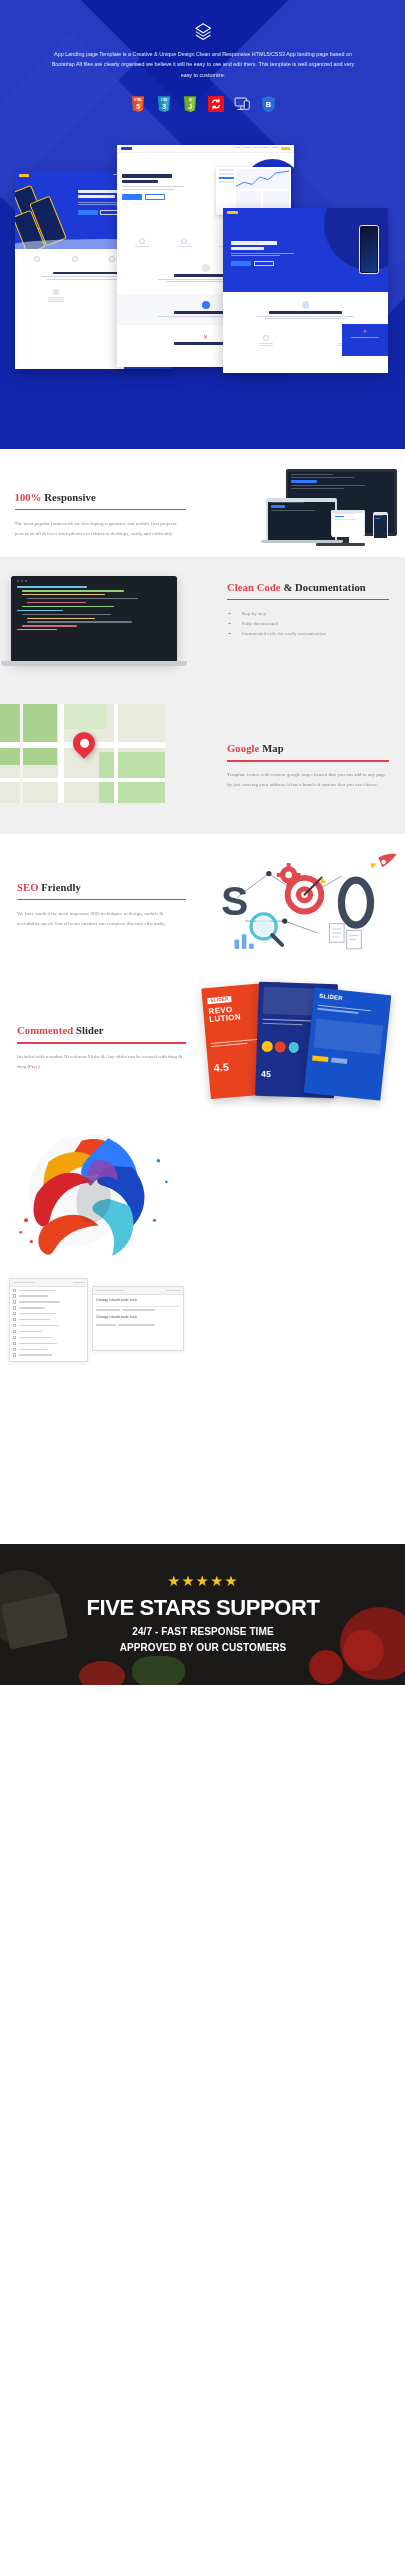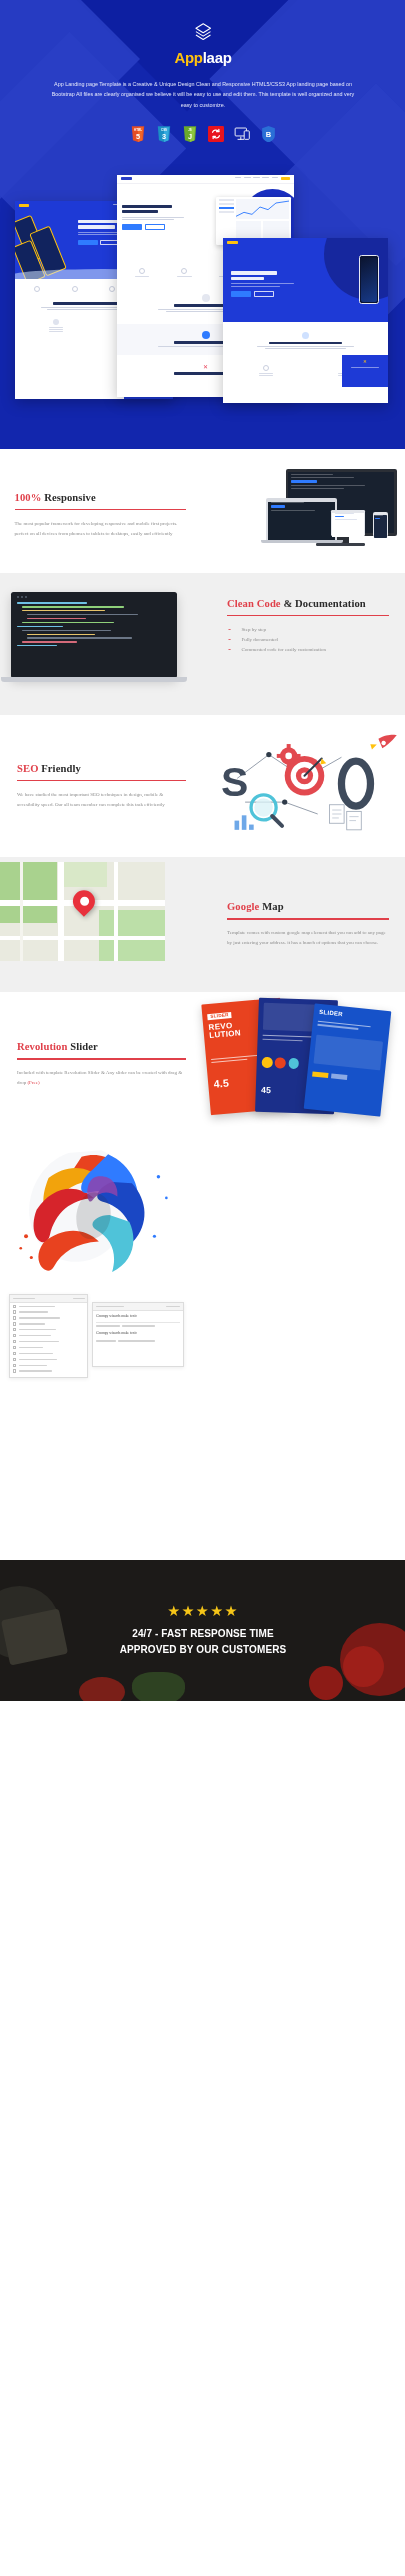--- a/index.html
+++ b/index.html
@@ -165,21 +165,21 @@
     padding-left: 14.5px;
     position: relative;
   }
   ul.bullets li::before {
     content: "=";
     position: absolute; left: 1.3px; top: 0;
     color: #e0404a; font-weight: bold; font-size: 4.6px;
   }
 
   
-  .s-responsive { height: 124px; }
+  .s-responsive { height: 108px; }
   .s-responsive .copy { padding-left: 14.5px; }
   .resp-art { position: relative; width: 100%; height: 119px; }
   .monitor {
     position:absolute; right: 9.2px; top: 20px; width: 111px; height: 67px;
     background: #2b2f36; border-radius: 2px; padding: 2.6px;
   }
   .monitor .scr { width:100%; height:100%; background: #18212f; border-radius:0.7px; overflow:hidden; }
   .mon-stand { position:absolute; right: 57px; top: 87px; width: 17px; height: 8px; background:#2b2f36; }
   .mon-base  { position:absolute; right: 41px; top: 94px; width: 49px; height: 2.6px; background:#3a3f48; border-radius:1.3px; }
   .laptop {
@@ -336,21 +336,20 @@
 
     <div class="hero-inner">
       <svg class="logo-mark" viewBox="0 0 40 40">
         <g fill="none" stroke="#ffffff" stroke-width="1.9" stroke-linejoin="round">
           <path d="M20 5 L33 13 L20 21 L7 13 Z"></path>
           <path d="M7 19 L20 27 L33 19"></path>
           <path d="M7 25 L20 33 L33 25"></path>
         </g>
       </svg>
 
-      <div class="logo-text"><span class="accent">App</span><span>laap</span></div>
 
       <p class="hero-desc">App Landing page Template is a Creative &amp; Unique Design Clean and Responsive HTML5/CSS3 App landing page based on Bootstrap All files are clearly organised we believe it will be easy to use and edit them. This template is well organized and very easy to customize.</p>
 
       <div class="tech-row">
         <span class="tech-icon">
           <svg viewBox="0 0 28 32" width="16" height="18">
             <path d="M3 2h22l-2 25-9 3-9-3z" fill="#e44d26"></path>
             <path d="M14 4v26l7.2-2.4L23 4z" fill="#f16529"></path>
             <text x="14" y="25" font-family="Liberation Sans, sans-serif" font-size="13" font-weight="bold" fill="#fff" text-anchor="middle">5</text>
             <text x="14" y="11" font-family="Liberation Sans, sans-serif" font-size="5" font-weight="bold" fill="#fff" text-anchor="middle">HTML</text>
@@ -678,92 +677,20 @@
         <div class="rule"></div>
         <ul class="bullets">
           <li>Step by step</li>
           <li>Fully documented</li>
           <li>Commented code for easily customization</li>
         </ul>
       </div>
     </div>
   </section>
 
-  <section class="sec white s-seo">
-    <div class="sec-row" style="height:142px;">
-      <div class="copy">
-        <h2 class="title"><span class="red">SEO</span><span> Friendly</span></h2>
-        <div class="rule"></div>
-        <p class="body">We have studied the most important SEO techniques in design, mobile &amp; accesibility speed. Our all team member can complete this task efficiently</p>
-      </div>
-      <div class="art">
-        <div class="seo-art">
-          <svg width="100%" height="132" viewBox="0 0 300 200">
-
-            <g stroke="#8d97a5" stroke-width="1.4" fill="none">
-              <path d="M48 96 L96 60 L150 96 L206 64"></path>
-              <path d="M60 132 L120 132 L170 150"></path>
-            </g>
-            <g fill="#2f3b49">
-              <circle cx="96" cy="60" r="4"></circle>
-                <circle cx="150" cy="96" r="4"></circle>
-              <circle cx="120" cy="132" r="4"></circle>
-            </g>
-
-            <text x="44" y="122" font-family="Liberation Sans, sans-serif" font-size="62" font-weight="bold" fill="#3f4b5c" text-anchor="middle">S</text>
-
-            <circle cx="150" cy="92" r="30" fill="#e2494f"></circle>
-            <circle cx="150" cy="92" r="21" fill="#ffffff"></circle>
-            <circle cx="150" cy="92" r="13" fill="#e2494f"></circle>
-            <circle cx="150" cy="92" r="5" fill="#ffffff"></circle>
-
-            <path d="M176 66 L150 92" stroke="#2f3b49" stroke-width="3" stroke-linecap="round"></path>
-            <path d="M176 66 l-2 9 l9 -2 z" fill="#ffc20e"></path>
-
-            <ellipse cx="228" cy="104" rx="22" ry="34" fill="none" stroke="#3f4b5c" stroke-width="11"></ellipse>
-
-            <circle cx="88" cy="140" r="19" fill="none" stroke="#4fc3d9" stroke-width="5"></circle>
-            <circle cx="88" cy="140" r="14" fill="#d8f2f7" opacity=".75"></circle>
-            <path d="M101 153 L116 168" stroke="#3f4b5c" stroke-width="6" stroke-linecap="round"></path>
-
-            <circle cx="126" cy="62" r="13" fill="#e2494f"></circle>
-            <circle cx="126" cy="62" r="5" fill="#ffffff"></circle>
-            <g fill="#e2494f">
-              <rect x="123" y="44" width="6" height="7"></rect>
-                <rect x="123" y="73" width="6" height="7"></rect>
-              <rect x="108" y="59" width="7" height="6"></rect>
-                <rect x="137" y="59" width="7" height="6"></rect>
-            </g>
-
-            <g transform="translate(262,36) rotate(28)">
-              <path d="M0 0 c8 -14 22 -18 22 -18 c0 0 -2 15 -10 28 z" fill="#e2494f"></path>
-              <path d="M2 9 l-9 4 l6 6 z" fill="#ffc20e"></path>
-              <circle cx="10" cy="2" r="3.4" fill="#ffffff"></circle>
-            </g>
-
-            <g fill="#6ea8e8">
-              <rect x="44" y="160" width="7" height="14"></rect>
-              <rect x="55" y="152" width="7" height="22"></rect>
-              <rect x="66" y="166" width="7" height="8"></rect>
-            </g>
-
-            <g fill="#ffffff" stroke="#9aa5b4" stroke-width="1.2">
-              <rect x="188" y="136" width="22" height="28"></rect>
-              <rect x="214" y="146" width="22" height="28"></rect>
-            </g>
-            <g stroke="#c3cbd6" stroke-width="1.4">
-              <path d="M192 144h14M192 150h14M192 156h10"></path>
-              <path d="M218 154h14M218 160h10"></path>
-            </g>
-          </svg>
-        </div>
-      </div>
-    </div>
-  </section>
-
   <section class="sec grey s-map">
     <div class="sec-row" style="height:135px;">
       <div class="art">
         <div class="map-art">
           <div class="map-box">
             <span class="map-green" style="left:0;top:0;width:57px;height:61px;background:#a9d28e;"></span>
             <span class="map-green" style="left:99px;top:48px;width:73px;height:57px;background:#bcdfa8;"></span>
             <span class="map-green" style="left:61px;top:0px;width:46px;height:25px;background:#d9e8c8;"></span>
             <span class="map-road" style="left:0;top:38px;width:165px;height:6px;"></span>
             <span class="map-road" style="left:58px;top:0;width:6px;height:99px;"></span>
@@ -775,24 +702,96 @@
         </div>
       </div>
       <div class="copy right-pad">
         <h2 class="title"><span class="red">Google</span><span> Map</span></h2>
         <div class="rule"></div>
         <p class="body">Template comes with custom google map element that you can add to any page by just entering your address. it has a bunch of options that you can choose.</p>
       </div>
     </div>
   </section>
 
+  <section class="sec white s-seo">
+    <div class="sec-row" style="height:142px;">
+      <div class="copy">
+        <h2 class="title"><span class="red">SEO</span><span> Friendly</span></h2>
+        <div class="rule"></div>
+        <p class="body">We have studied the most important SEO techniques in design, mobile &amp; accesibility speed. Our all team member can complete this task efficiently</p>
+      </div>
+      <div class="art">
+        <div class="seo-art">
+          <svg width="100%" height="132" viewBox="0 0 300 200">
+
+            <g stroke="#8d97a5" stroke-width="1.4" fill="none">
+              <path d="M48 96 L96 60 L150 96 L206 64"></path>
+              <path d="M60 132 L120 132 L170 150"></path>
+            </g>
+            <g fill="#2f3b49">
+              <circle cx="96" cy="60" r="4"></circle>
+                <circle cx="150" cy="96" r="4"></circle>
+              <circle cx="120" cy="132" r="4"></circle>
+            </g>
+
+            <text x="44" y="122" font-family="Liberation Sans, sans-serif" font-size="62" font-weight="bold" fill="#3f4b5c" text-anchor="middle">S</text>
+
+            <circle cx="150" cy="92" r="30" fill="#e2494f"></circle>
+            <circle cx="150" cy="92" r="21" fill="#ffffff"></circle>
+            <circle cx="150" cy="92" r="13" fill="#e2494f"></circle>
+            <circle cx="150" cy="92" r="5" fill="#ffffff"></circle>
+
+            <path d="M176 66 L150 92" stroke="#2f3b49" stroke-width="3" stroke-linecap="round"></path>
+            <path d="M176 66 l-2 9 l9 -2 z" fill="#ffc20e"></path>
+
+            <ellipse cx="228" cy="104" rx="22" ry="34" fill="none" stroke="#3f4b5c" stroke-width="11"></ellipse>
+
+            <circle cx="88" cy="140" r="19" fill="none" stroke="#4fc3d9" stroke-width="5"></circle>
+            <circle cx="88" cy="140" r="14" fill="#d8f2f7" opacity=".75"></circle>
+            <path d="M101 153 L116 168" stroke="#3f4b5c" stroke-width="6" stroke-linecap="round"></path>
+
+            <circle cx="126" cy="62" r="13" fill="#e2494f"></circle>
+            <circle cx="126" cy="62" r="5" fill="#ffffff"></circle>
+            <g fill="#e2494f">
+              <rect x="123" y="44" width="6" height="7"></rect>
+                <rect x="123" y="73" width="6" height="7"></rect>
+              <rect x="108" y="59" width="7" height="6"></rect>
+                <rect x="137" y="59" width="7" height="6"></rect>
+            </g>
+
+            <g transform="translate(262,36) rotate(28)">
+              <path d="M0 0 c8 -14 22 -18 22 -18 c0 0 -2 15 -10 28 z" fill="#e2494f"></path>
+              <path d="M2 9 l-9 4 l6 6 z" fill="#ffc20e"></path>
+              <circle cx="10" cy="2" r="3.4" fill="#ffffff"></circle>
+            </g>
+
+            <g fill="#6ea8e8">
+              <rect x="44" y="160" width="7" height="14"></rect>
+              <rect x="55" y="152" width="7" height="22"></rect>
+              <rect x="66" y="166" width="7" height="8"></rect>
+            </g>
+
+            <g fill="#ffffff" stroke="#9aa5b4" stroke-width="1.2">
+              <rect x="188" y="136" width="22" height="28"></rect>
+              <rect x="214" y="146" width="22" height="28"></rect>
+            </g>
+            <g stroke="#c3cbd6" stroke-width="1.4">
+              <path d="M192 144h14M192 150h14M192 156h10"></path>
+              <path d="M218 154h14M218 160h10"></path>
+            </g>
+          </svg>
+        </div>
+      </div>
+    </div>
+  </section>
+
   <section class="sec white s-rev">
     <div class="sec-row" style="height:145px;">
       <div class="copy">
-        <h2 class="title"><span class="red">Revolution</span><span> Slider</span></h2>
+        <h2 class="title"><span class="red">Commented</span><span> Slider</span></h2>
         <div class="rule"></div>
         <p class="body"><span>Included with template Revolution Slider &amp; Any slider can be created with drag &amp; drop </span><span class="red">(Free)</span></p>
       </div>
       <div class="art">
         <div class="rev-art">
           <div class="rev-card rev-1">
             <div style="padding:5.3px;">
               <div class="rev-lbl" style="background:#fff;color:#e8421f;display:inline-block;padding:0.7px 2.6px;">SLIDER</div>
               <div class="rev-lbl" style="font-size:8px;margin-top:3.3px;line-height:1.05;">REVO<br>LUTION</div>
               <div style="margin-top:18.5px;">
@@ -954,19 +953,20 @@
     <span class="foot-veg" style="left:-20px;top:26.4px;width:79px;height:73px;background:#2b2a25;"></span>
     <span class="foot-veg" style="left:5.3px;top:54px;width:59px;height:46px;background:#3a3830;border-radius:4px;transform:rotate(-12deg);"></span>
     <span class="foot-veg" style="right:-13.2px;top:63px;width:79px;height:73px;background:#7b1a16;"></span>
     <span class="foot-veg" style="right:22.4px;top:86px;width:41px;height:41px;background:#9e1f19;"></span>
     <span class="foot-veg" style="right:63px;top:106px;width:34px;height:34px;background:#8c1b16;"></span>
     <span class="foot-veg" style="left:132px;top:112px;width:53px;height:33px;background:#2e4222;border-radius:40% 40% 50% 50%;"></span>
     <span class="foot-veg" style="left:79px;top:117px;width:46px;height:30px;background:#7a1f18;"></span>
 
     <div class="foot-inner">
       <div class="stars">★★★★★</div>
+      <div class="foot-title">FIVE STARS SUPPORT</div>
       <div class="foot-sub">24/7 - FAST RESPONSE TIME</div>
       <div class="foot-sub">APPROVED BY OUR CUSTOMERS</div>
     </div>
   </footer>
 
 </div>
 
 
 </body></html>

